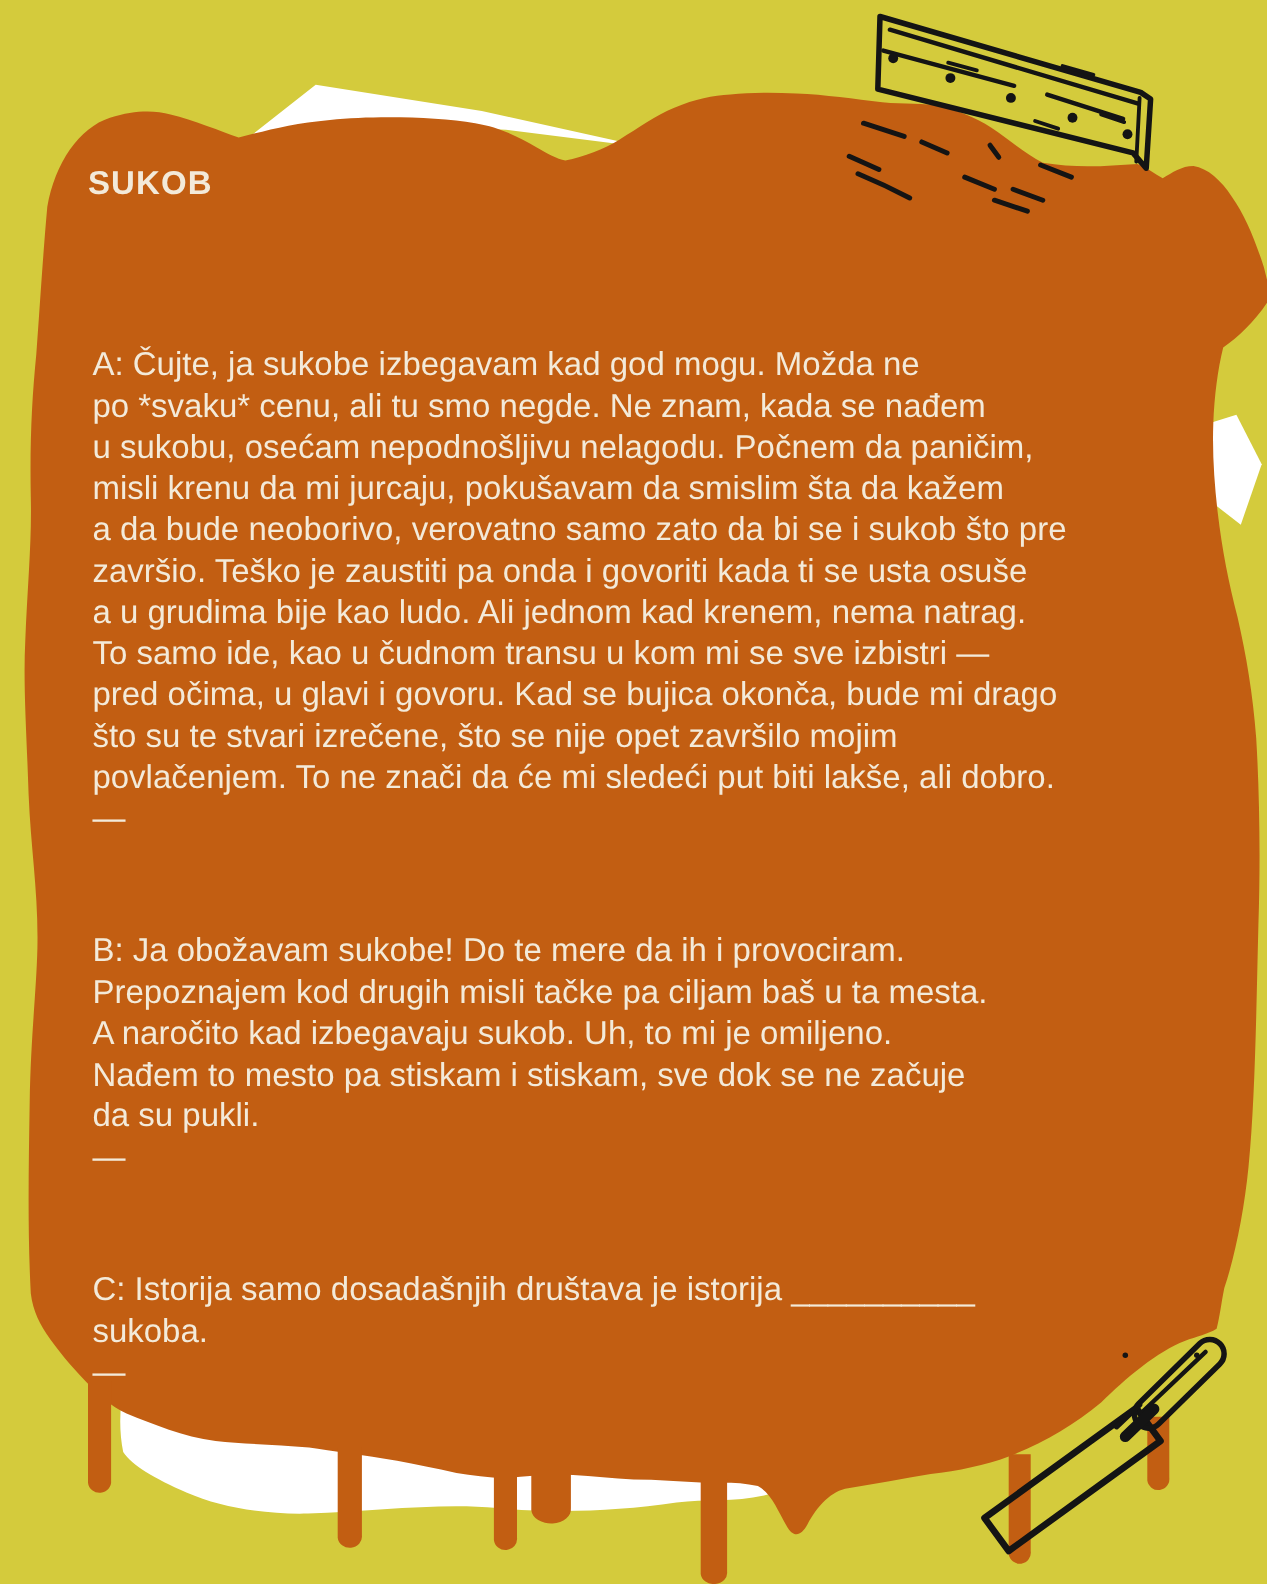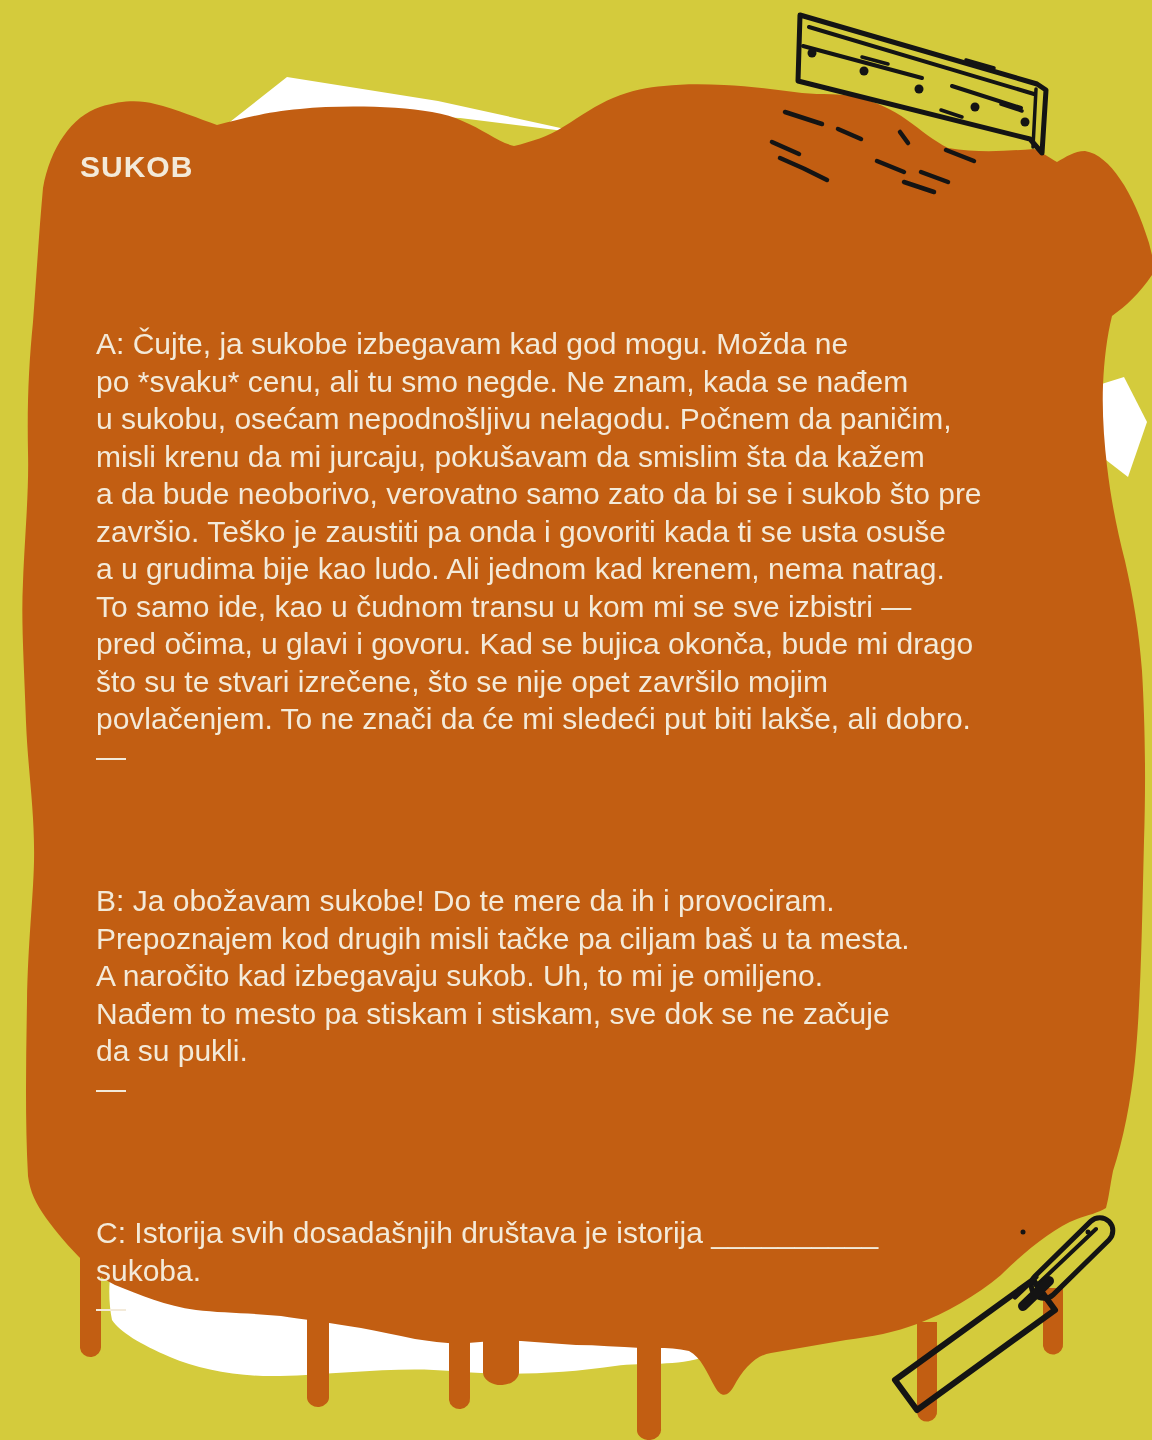--- a/index.html
+++ b/index.html
@@ -29,21 +29,21 @@
   .body-text {
     position: absolute;
     left: 80px;
     top: 234px;
     width: 1060px;
     font-size: 30px;
     line-height: 37.5px;
     color: #f3ead9;
     white-space: pre;
   }
-  .body-text p { margin: 16px; }
+  .body-text p { margin: 4px; }
 </style>
 </head>
 <body>
 
 <div class="canvas">
 
   <svg class="artwork" viewBox="0 0 1152 1440">
 
     <rect x="0" y="0" width="1152" height="1440" fill="#d4cb3c"></rect>
 
@@ -125,19 +125,19 @@
 pred očima, u glavi i govoru. Kad se bujica okonča, bude mi drago
 što su te stvari izrečene, što se nije opet završilo mojim
 povlačenjem. To ne znači da će mi sledeći put biti lakše, ali dobro.
 —</p>
     <p>B: Ja obožavam sukobe! Do te mere da ih i provociram.
 Prepoznajem kod drugih misli tačke pa ciljam baš u ta mesta.
 A naročito kad izbegavaju sukob. Uh, to mi je omiljeno.
 Nađem to mesto pa stiskam i stiskam, sve dok se ne začuje
 da su pukli.
 —</p>
-    <p>C: Istorija svih dosadašnjih društava je istorija __________
+    <p>C: Istorija samo dosadašnjih društava je istorija __________
 sukoba.
 —</p>
     
   </div>
 
 </div>
 
 </body></html>

